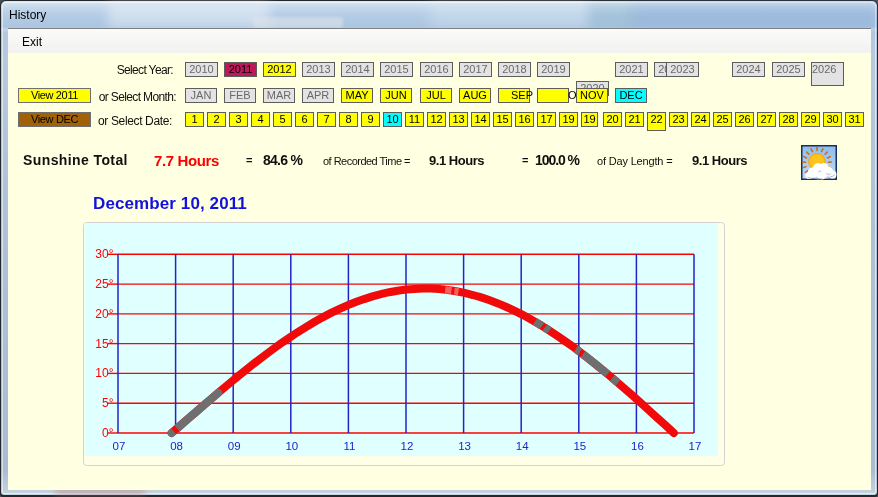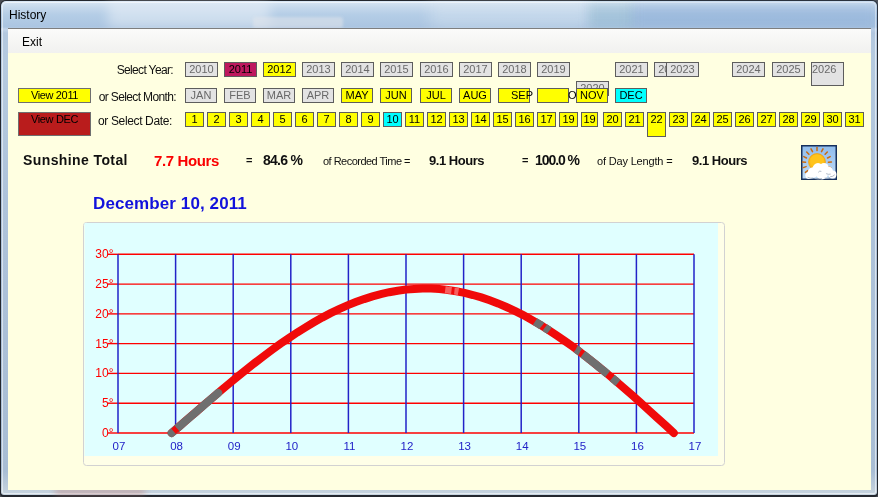--- a/index.html
+++ b/index.html
@@ -20,21 +20,21 @@
 <div style="position:absolute;left:55px;top:488px;width:90px;height:7px;background:rgba(190,120,110,0.45);filter:blur(3px)"></div>
 <div class="lbl" style="left:9px;top:8px;color:#000">History</div>
 <div style="position:absolute;left:8px;top:28px;width:863px;height:461px;background:#FFFFE1;border-top:1px solid #7E7E7E"></div>
 <div style="position:absolute;left:8px;top:29px;width:863px;height:24px;background:linear-gradient(#FBFBFA,#F1F1EF)"></div>
 <div class="lbl" style="left:22px;top:35px;color:#000">Exit</div>
 
 <div class="lbl" style="left:20px;top:63px;width:153px;text-align:right;letter-spacing:-0.64px">Select Year:</div>
 <div class="lbl" style="left:20px;top:90px;width:156px;text-align:right;letter-spacing:-0.63px">or Select Month:</div>
 <div class="lbl" style="left:20px;top:114px;width:152px;text-align:right;letter-spacing:-0.36px">or Select Date:</div>
 <div style="position:absolute;left:18px;top:88px;width:73px;height:15px;box-sizing:border-box;border:1px solid #6F6F6F;background:#FFFF00;color:#000000;font-size:11px;line-height:13px;text-align:center;"><span style="letter-spacing:-0.35px">View 2011</span></div>
-<div style="position:absolute;left:18px;top:112px;width:73px;height:24px;box-sizing:border-box;border:1px solid #6F6F6F;background:#b91c1c;color:#000000;font-size:11px;line-height:13px;text-align:center;"><span style="letter-spacing:-0.35px">View DEC</span></div>
+<div style="position:absolute;left:18px;top:112px;width:73px;height:15px;box-sizing:border-box;border:1px solid #6F6F6F;background:#a16207;color:#000000;font-size:11px;line-height:13px;text-align:center;"><span style="letter-spacing:-0.35px">View DEC</span></div>
 <div style="position:absolute;left:185px;top:62px;width:33px;height:15px;box-sizing:border-box;border:1.5px solid #5D5D5D;background:#E3E3E3;color:#696969;font-size:11px;line-height:12px;text-align:center;">2010</div>
 <div style="position:absolute;left:224px;top:62px;width:33px;height:15px;box-sizing:border-box;border:1.5px solid #5D5D5D;background:#be185d;color:#000000;font-size:11px;line-height:12px;text-align:center;">2011</div>
 <div style="position:absolute;left:263px;top:62px;width:33px;height:15px;box-sizing:border-box;border:1.5px solid #5D5D5D;background:#FFFF00;color:#000000;font-size:11px;line-height:12px;text-align:center;">2012</div>
 <div style="position:absolute;left:302px;top:62px;width:33px;height:15px;box-sizing:border-box;border:1.5px solid #5D5D5D;background:#E3E3E3;color:#696969;font-size:11px;line-height:12px;text-align:center;">2013</div>
 <div style="position:absolute;left:341px;top:62px;width:33px;height:15px;box-sizing:border-box;border:1.5px solid #5D5D5D;background:#E3E3E3;color:#696969;font-size:11px;line-height:12px;text-align:center;">2014</div>
 <div style="position:absolute;left:380px;top:62px;width:33px;height:15px;box-sizing:border-box;border:1.5px solid #5D5D5D;background:#E3E3E3;color:#696969;font-size:11px;line-height:12px;text-align:center;">2015</div>
 <div style="position:absolute;left:420px;top:62px;width:33px;height:15px;box-sizing:border-box;border:1.5px solid #5D5D5D;background:#E3E3E3;color:#696969;font-size:11px;line-height:12px;text-align:center;">2016</div>
 <div style="position:absolute;left:459px;top:62px;width:33px;height:15px;box-sizing:border-box;border:1.5px solid #5D5D5D;background:#E3E3E3;color:#696969;font-size:11px;line-height:12px;text-align:center;">2017</div>
 <div style="position:absolute;left:498px;top:62px;width:33px;height:15px;box-sizing:border-box;border:1.5px solid #5D5D5D;background:#E3E3E3;color:#696969;font-size:11px;line-height:12px;text-align:center;">2018</div>
 <div style="position:absolute;left:537px;top:62px;width:33px;height:15px;box-sizing:border-box;border:1.5px solid #5D5D5D;background:#E3E3E3;color:#696969;font-size:11px;line-height:12px;text-align:center;">2019</div>
@@ -71,21 +71,21 @@
 <div style="position:absolute;left:427px;top:112px;width:19px;height:15px;box-sizing:border-box;border:1.5px solid #5D5D5D;background:#FFFF00;color:#000000;font-size:11px;line-height:12px;text-align:center;">12</div>
 <div style="position:absolute;left:449px;top:112px;width:19px;height:15px;box-sizing:border-box;border:1.5px solid #5D5D5D;background:#FFFF00;color:#000000;font-size:11px;line-height:12px;text-align:center;">13</div>
 <div style="position:absolute;left:471px;top:112px;width:19px;height:15px;box-sizing:border-box;border:1.5px solid #5D5D5D;background:#FFFF00;color:#000000;font-size:11px;line-height:12px;text-align:center;">14</div>
 <div style="position:absolute;left:493px;top:112px;width:19px;height:15px;box-sizing:border-box;border:1.5px solid #5D5D5D;background:#FFFF00;color:#000000;font-size:11px;line-height:12px;text-align:center;">15</div>
 <div style="position:absolute;left:515px;top:112px;width:19px;height:15px;box-sizing:border-box;border:1.5px solid #5D5D5D;background:#FFFF00;color:#000000;font-size:11px;line-height:12px;text-align:center;">16</div>
 <div style="position:absolute;left:537px;top:112px;width:19px;height:15px;box-sizing:border-box;border:1.5px solid #5D5D5D;background:#FFFF00;color:#000000;font-size:11px;line-height:12px;text-align:center;">17</div>
 <div style="position:absolute;left:559px;top:112px;width:19px;height:15px;box-sizing:border-box;border:1.5px solid #5D5D5D;background:#FFFF00;color:#000000;font-size:11px;line-height:12px;text-align:center;">19</div>
 <div style="position:absolute;left:581px;top:112px;width:17px;height:15px;box-sizing:border-box;border:1.5px solid #5D5D5D;background:#FFFF00;color:#000000;font-size:11px;line-height:12px;text-align:center;">19</div>
 <div style="position:absolute;left:603px;top:112px;width:19px;height:15px;box-sizing:border-box;border:1.5px solid #5D5D5D;background:#FFFF00;color:#000000;font-size:11px;line-height:12px;text-align:center;">20</div>
 <div style="position:absolute;left:625px;top:112px;width:19px;height:15px;box-sizing:border-box;border:1.5px solid #5D5D5D;background:#FFFF00;color:#000000;font-size:11px;line-height:12px;text-align:center;">21</div>
-<div style="position:absolute;left:647px;top:112px;width:19px;height:25px;box-sizing:border-box;border:1.5px solid #5D5D5D;background:#FFFF00;color:#000000;font-size:11px;line-height:12px;text-align:center;">22</div>
+<div style="position:absolute;left:647px;top:112px;width:19px;height:19px;box-sizing:border-box;border:1.5px solid #5D5D5D;background:#FFFF00;color:#000000;font-size:11px;line-height:12px;text-align:center;">22</div>
 <div style="position:absolute;left:669px;top:112px;width:19px;height:15px;box-sizing:border-box;border:1.5px solid #5D5D5D;background:#FFFF00;color:#000000;font-size:11px;line-height:12px;text-align:center;">23</div>
 <div style="position:absolute;left:691px;top:112px;width:19px;height:15px;box-sizing:border-box;border:1.5px solid #5D5D5D;background:#FFFF00;color:#000000;font-size:11px;line-height:12px;text-align:center;">24</div>
 <div style="position:absolute;left:713px;top:112px;width:19px;height:15px;box-sizing:border-box;border:1.5px solid #5D5D5D;background:#FFFF00;color:#000000;font-size:11px;line-height:12px;text-align:center;">25</div>
 <div style="position:absolute;left:735px;top:112px;width:19px;height:15px;box-sizing:border-box;border:1.5px solid #5D5D5D;background:#FFFF00;color:#000000;font-size:11px;line-height:12px;text-align:center;">26</div>
 <div style="position:absolute;left:757px;top:112px;width:19px;height:15px;box-sizing:border-box;border:1.5px solid #5D5D5D;background:#FFFF00;color:#000000;font-size:11px;line-height:12px;text-align:center;">27</div>
 <div style="position:absolute;left:779px;top:112px;width:19px;height:15px;box-sizing:border-box;border:1.5px solid #5D5D5D;background:#FFFF00;color:#000000;font-size:11px;line-height:12px;text-align:center;">28</div>
 <div style="position:absolute;left:801px;top:112px;width:19px;height:15px;box-sizing:border-box;border:1.5px solid #5D5D5D;background:#FFFF00;color:#000000;font-size:11px;line-height:12px;text-align:center;">29</div>
 <div style="position:absolute;left:823px;top:112px;width:19px;height:15px;box-sizing:border-box;border:1.5px solid #5D5D5D;background:#FFFF00;color:#000000;font-size:11px;line-height:12px;text-align:center;">30</div>
 <div style="position:absolute;left:845px;top:112px;width:19px;height:15px;box-sizing:border-box;border:1.5px solid #5D5D5D;background:#FFFF00;color:#000000;font-size:11px;line-height:12px;text-align:center;">31</div>
 

